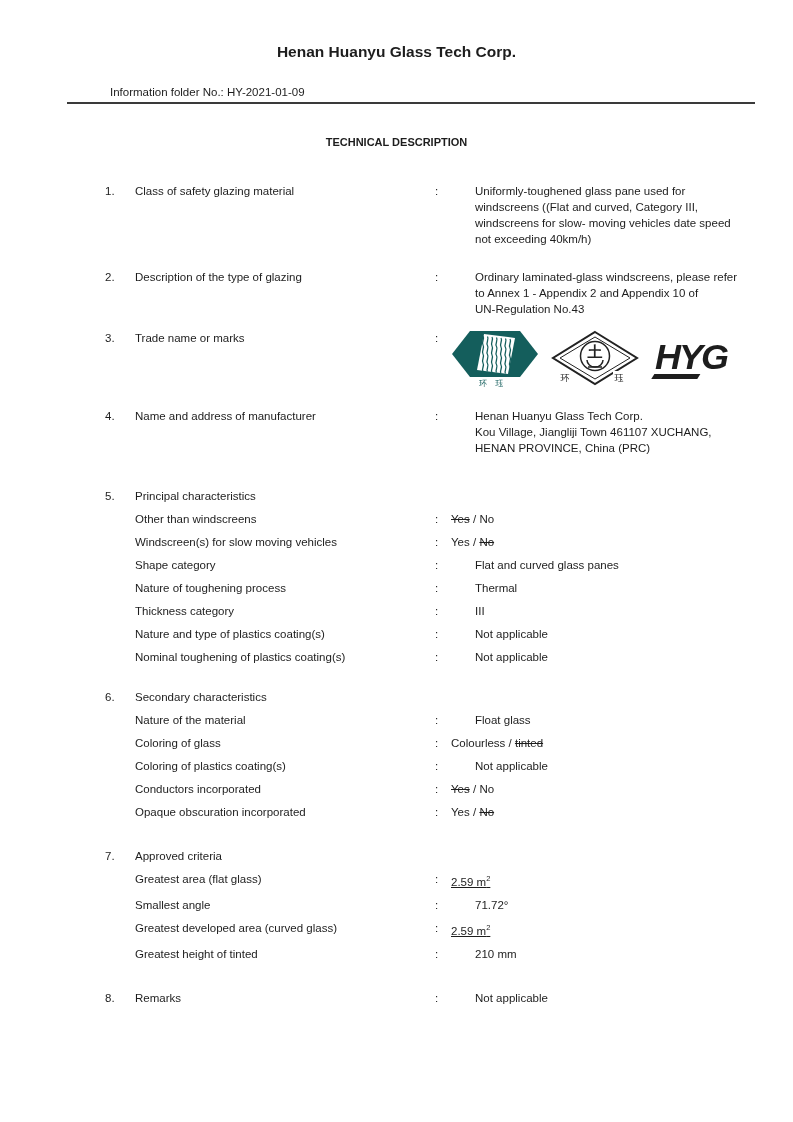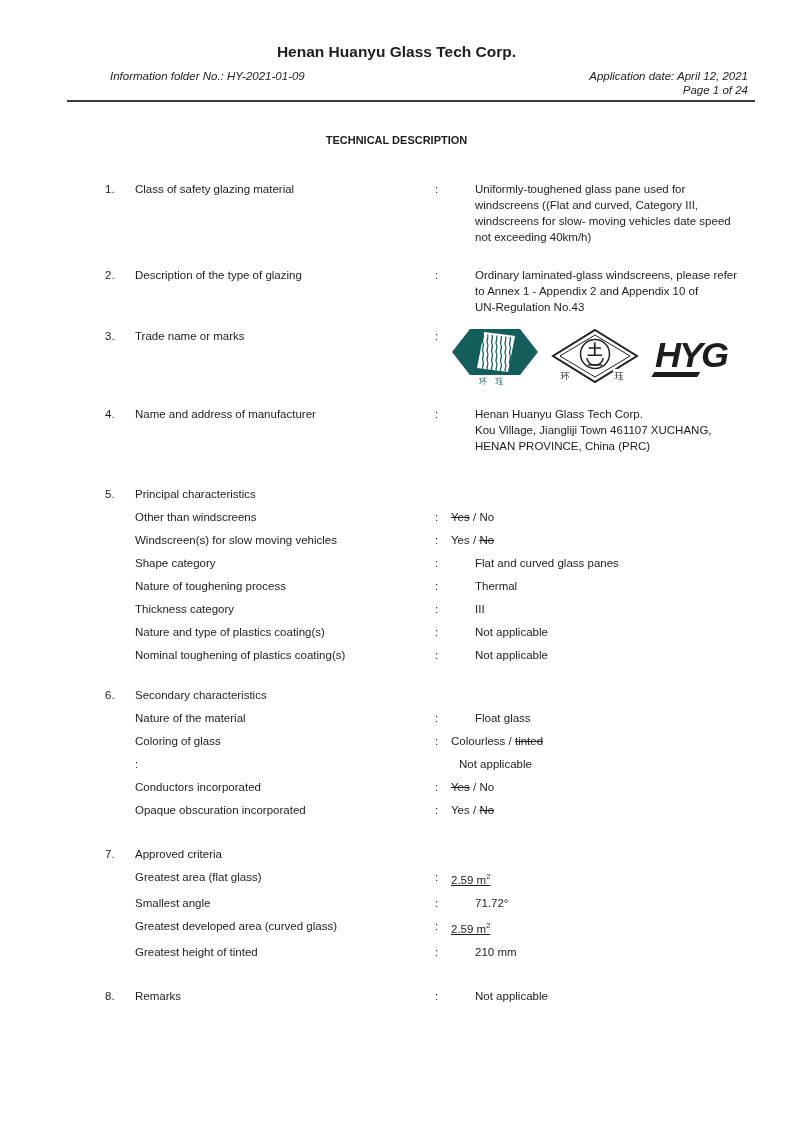--- a/index.html
+++ b/index.html
@@ -2,21 +2,21 @@
 <html><head>
 <meta charset="utf-8">
 <style>
   html, body { margin:0; padding:0; background:#ffffff; }
   .page {
     position:relative; width:793px; height:1122px; background:#ffffff;
     font-family:"Liberation Sans", sans-serif; font-size:11.5px; color:#1d1d1d;
     overflow:hidden;
   }
   .company-title { padding-top:42px; text-align:center; font-size:15.5px; font-weight:bold; line-height:19px; }
-  .info-row { display:flex; justify-content:space-between; margin:8px 45px 0 110px; line-height:14px;font-style:italic; }
+  .info-row { display:flex; justify-content:space-between; margin:24px 45px 0 110px; line-height:14px; }
   .info-right { text-align:right; }
   .rule { border-top:2px solid #3a3a3a; margin:3px 38px 0 67px; height:0; }
   .doc-title { margin-top:30px; text-align:center; font-weight:bold; font-size:11px; line-height:16px; }
 
   .row { display:grid; grid-template-columns:30px 300px 16px 294px; margin-left:105px; line-height:16px; }
   .row .num { white-space:nowrap; }
   .row .label { white-space:nowrap; }
   .row .value { }
   .vline { white-space:nowrap;margin-left:24px; }
   .sub { margin-top:7px; }
@@ -44,24 +44,20 @@
 </style>
 </head>
 <body>
 
 <div class="page">
 
   <div class="company-title">Henan Huanyu Glass Tech Corp.</div>
 
   <div class="info-row">
     <div class="info-left">Information folder No.: HY-2021-01-09</div>
-    <div class="info-right">
-      <div>Application date: April 12, 2021</div>
-      <div>Page 1 of 24</div>
-    </div>
   </div>
 
   <div class="rule"></div>
 
   <div class="doc-title">TECHNICAL DESCRIPTION</div>
 
   <div class="row g1">
     <div class="num">1.</div>
     <div class="label">Class of safety glazing material</div>
     <div class="colon">:</div>
@@ -209,20 +205,21 @@
     <div class="label">Coloring of glass</div>
     <div class="colon">:</div>
     <div class="value">
       <span>Colourless</span>
       <span>/</span>
       <span class="st">tinted</span>
     </div>
   </div>
   <div class="row sub">
     <div></div>
+    <div class="label">Coloring of plastics coating(s)</div>
     <div class="colon">:</div>
     <div class="value vline">Not applicable</div>
   </div>
   <div class="row sub">
     <div></div>
     <div class="label">Conductors incorporated</div>
     <div class="colon">:</div>
     <div class="value">
       <span class="st">Yes</span>
       <span>/</span>

